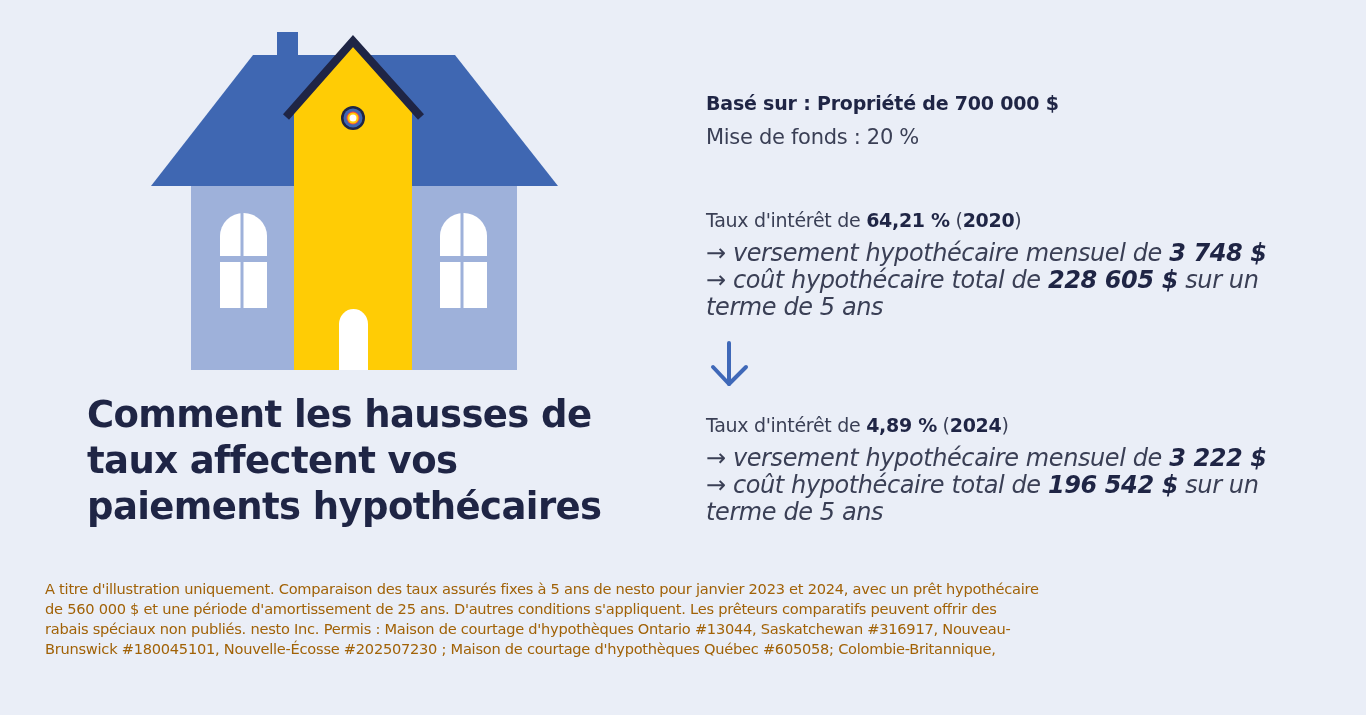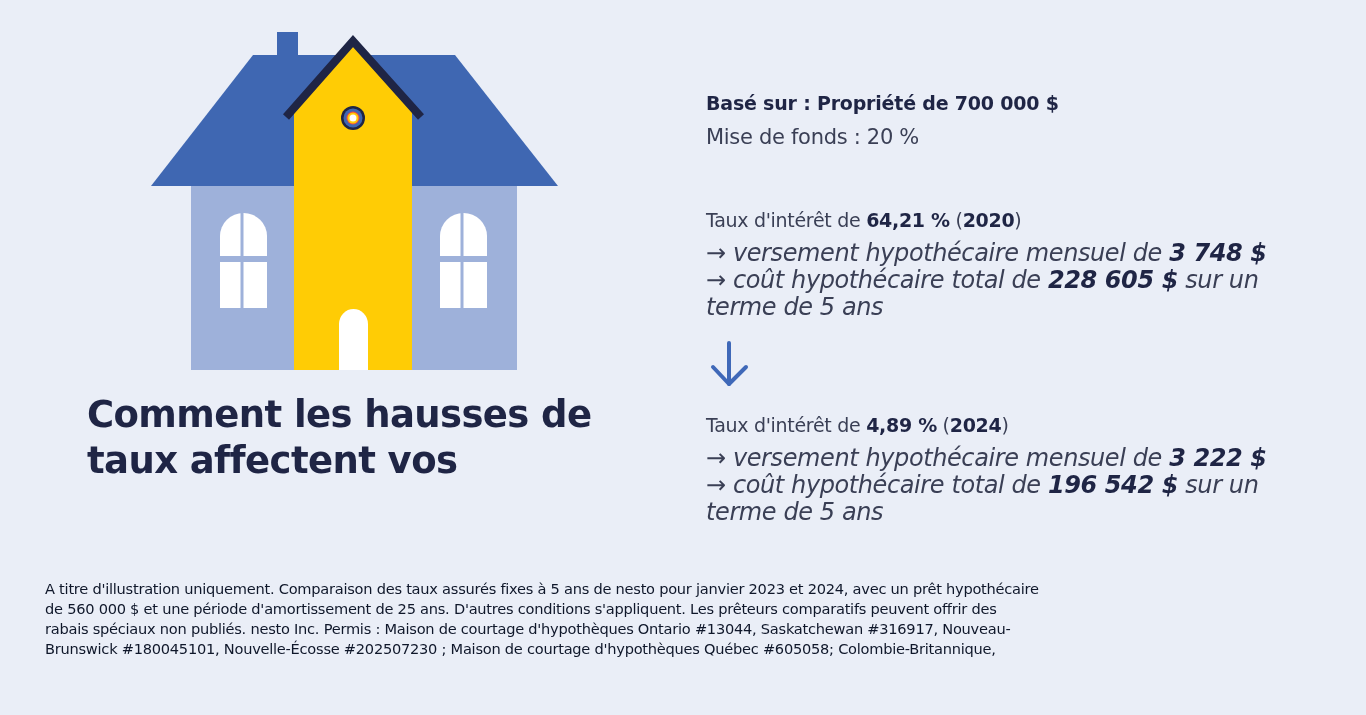--- a/index.html
+++ b/index.html
@@ -20,21 +20,21 @@
     font-weight:bold; font-size:19px; color:#1f2545; line-height:30px; letter-spacing:-0.2px;margin-top:28px;
   }
   .basis-line { font-size:21px; line-height:27px; color:#3a3f55; letter-spacing:-0.3px; }
   .rate-block { position:absolute; left:706px; width:640px; }
   .rate-head { font-size:19px; line-height:30px; color:#3a3f55; letter-spacing:-0.3px; margin-bottom:5px; }
   .rate-line { font-size:24px; line-height:27px; color:#3a3f55; letter-spacing:-0.4px;font-style:italic; }
   b { color:#1f2545; }
   .arrow { position:absolute; left:706px; top:338px; width:48px; height:52px; }
   .disclaimer {
     position:absolute; left:45px; top:579px; width:1290px;
-    font-size:14.6px; line-height:20px; color:#0f172a; letter-spacing:-0.25px;
+    font-size:14.6px; line-height:20px; color:#a16207; letter-spacing:-0.25px;
   }
 </style>
 </head>
 <body>
 
 <svg class="house" viewBox="0 0 600 380" width="600" height="380">
 
   <rect x="191" y="186" width="326" height="184" fill="#9eb1da"></rect>
 
   <rect x="277" y="32" width="21" height="25" fill="#3f67b2"></rect>
@@ -64,20 +64,21 @@
     <rect x="440" y="262" width="47" height="46"></rect>
     <rect x="460.5" y="213" width="3" height="95" fill="#9eb1da"></rect>
   </g>
 
   <path d="M339,370 L339,324 A14.5,15 0 0 1 368,324 L368,370 Z" fill="#ffffff"></path>
 </svg>
 
 <div class="title">
   <div>Comment les hausses de</div>
   <div>taux affectent vos</div>
+  <div>paiements hypothécaires</div>
 </div>
 
 <div class="right">
   <div class="basis-title">Basé sur : Propriété de 700 000 $</div>
   <div style="height:6px"></div>
   <div class="basis-line">Mise de fonds : 20 %</div>
 </div>
 
 <div class="rate-block" style="top:205px">
   <div class="rate-head"><span>Taux d'intérêt de </span><b>64,21 %</b><span> (</span><b>2020</b><span>)</span></div>

